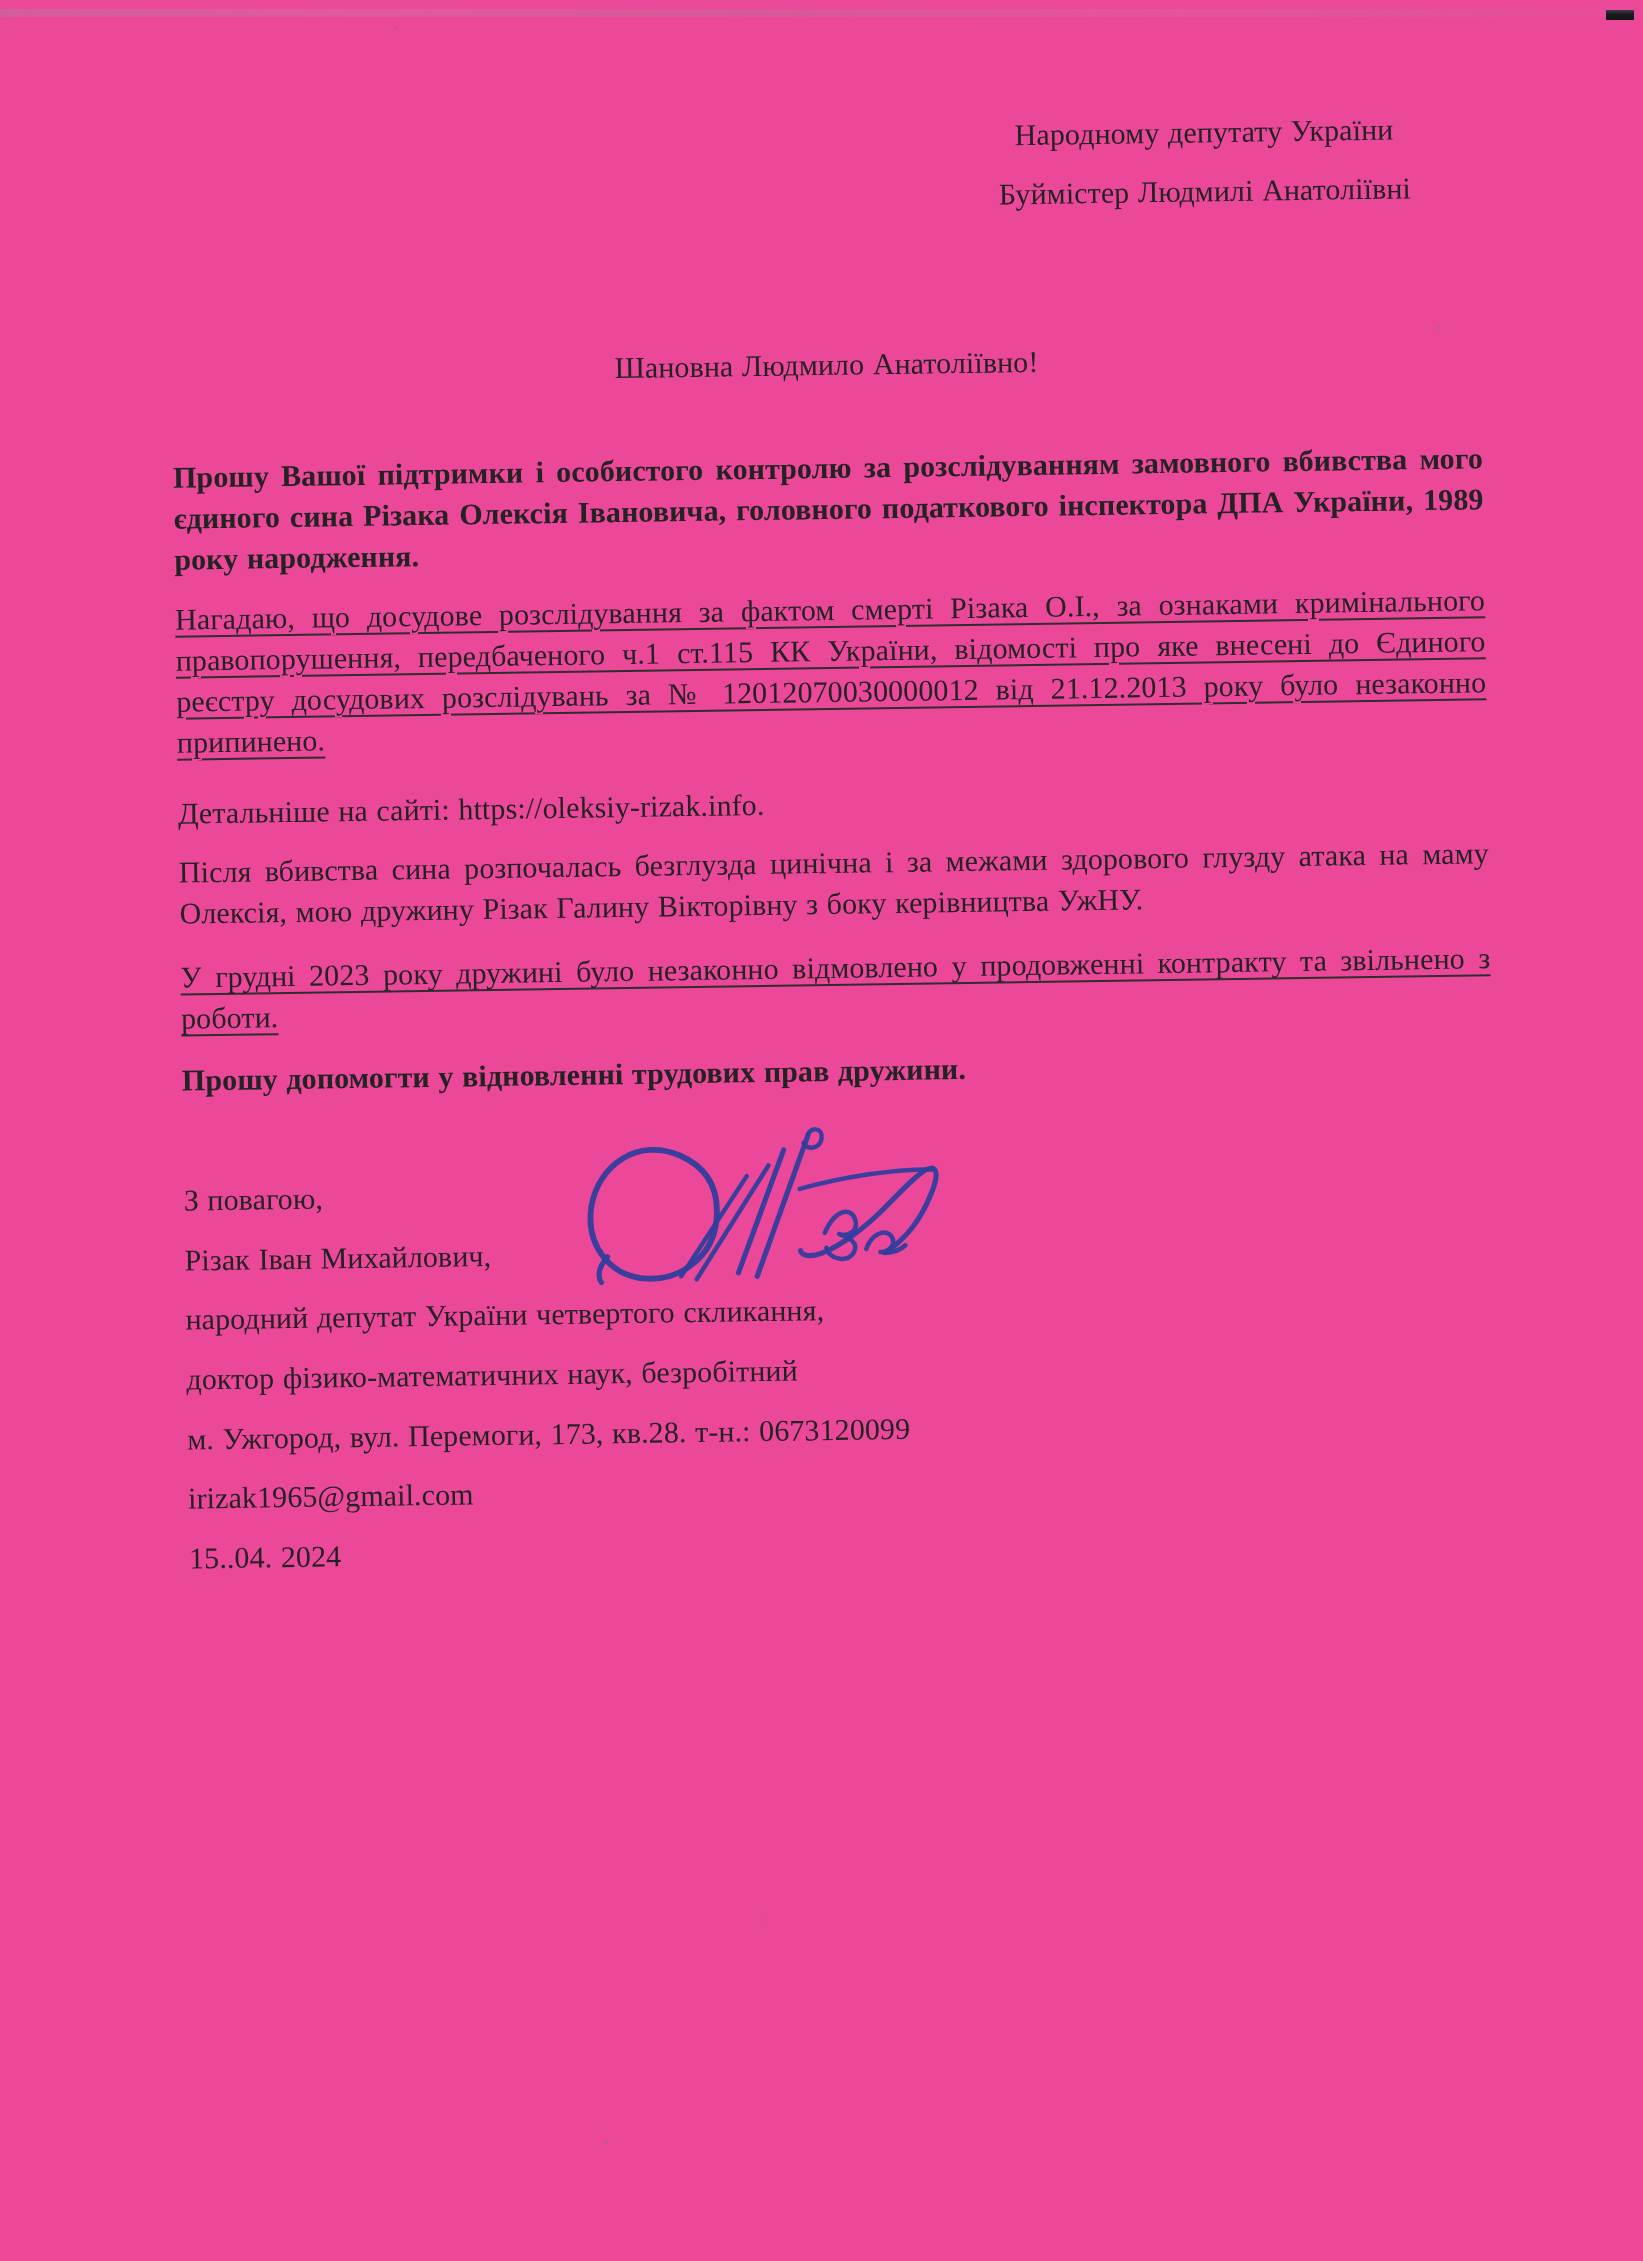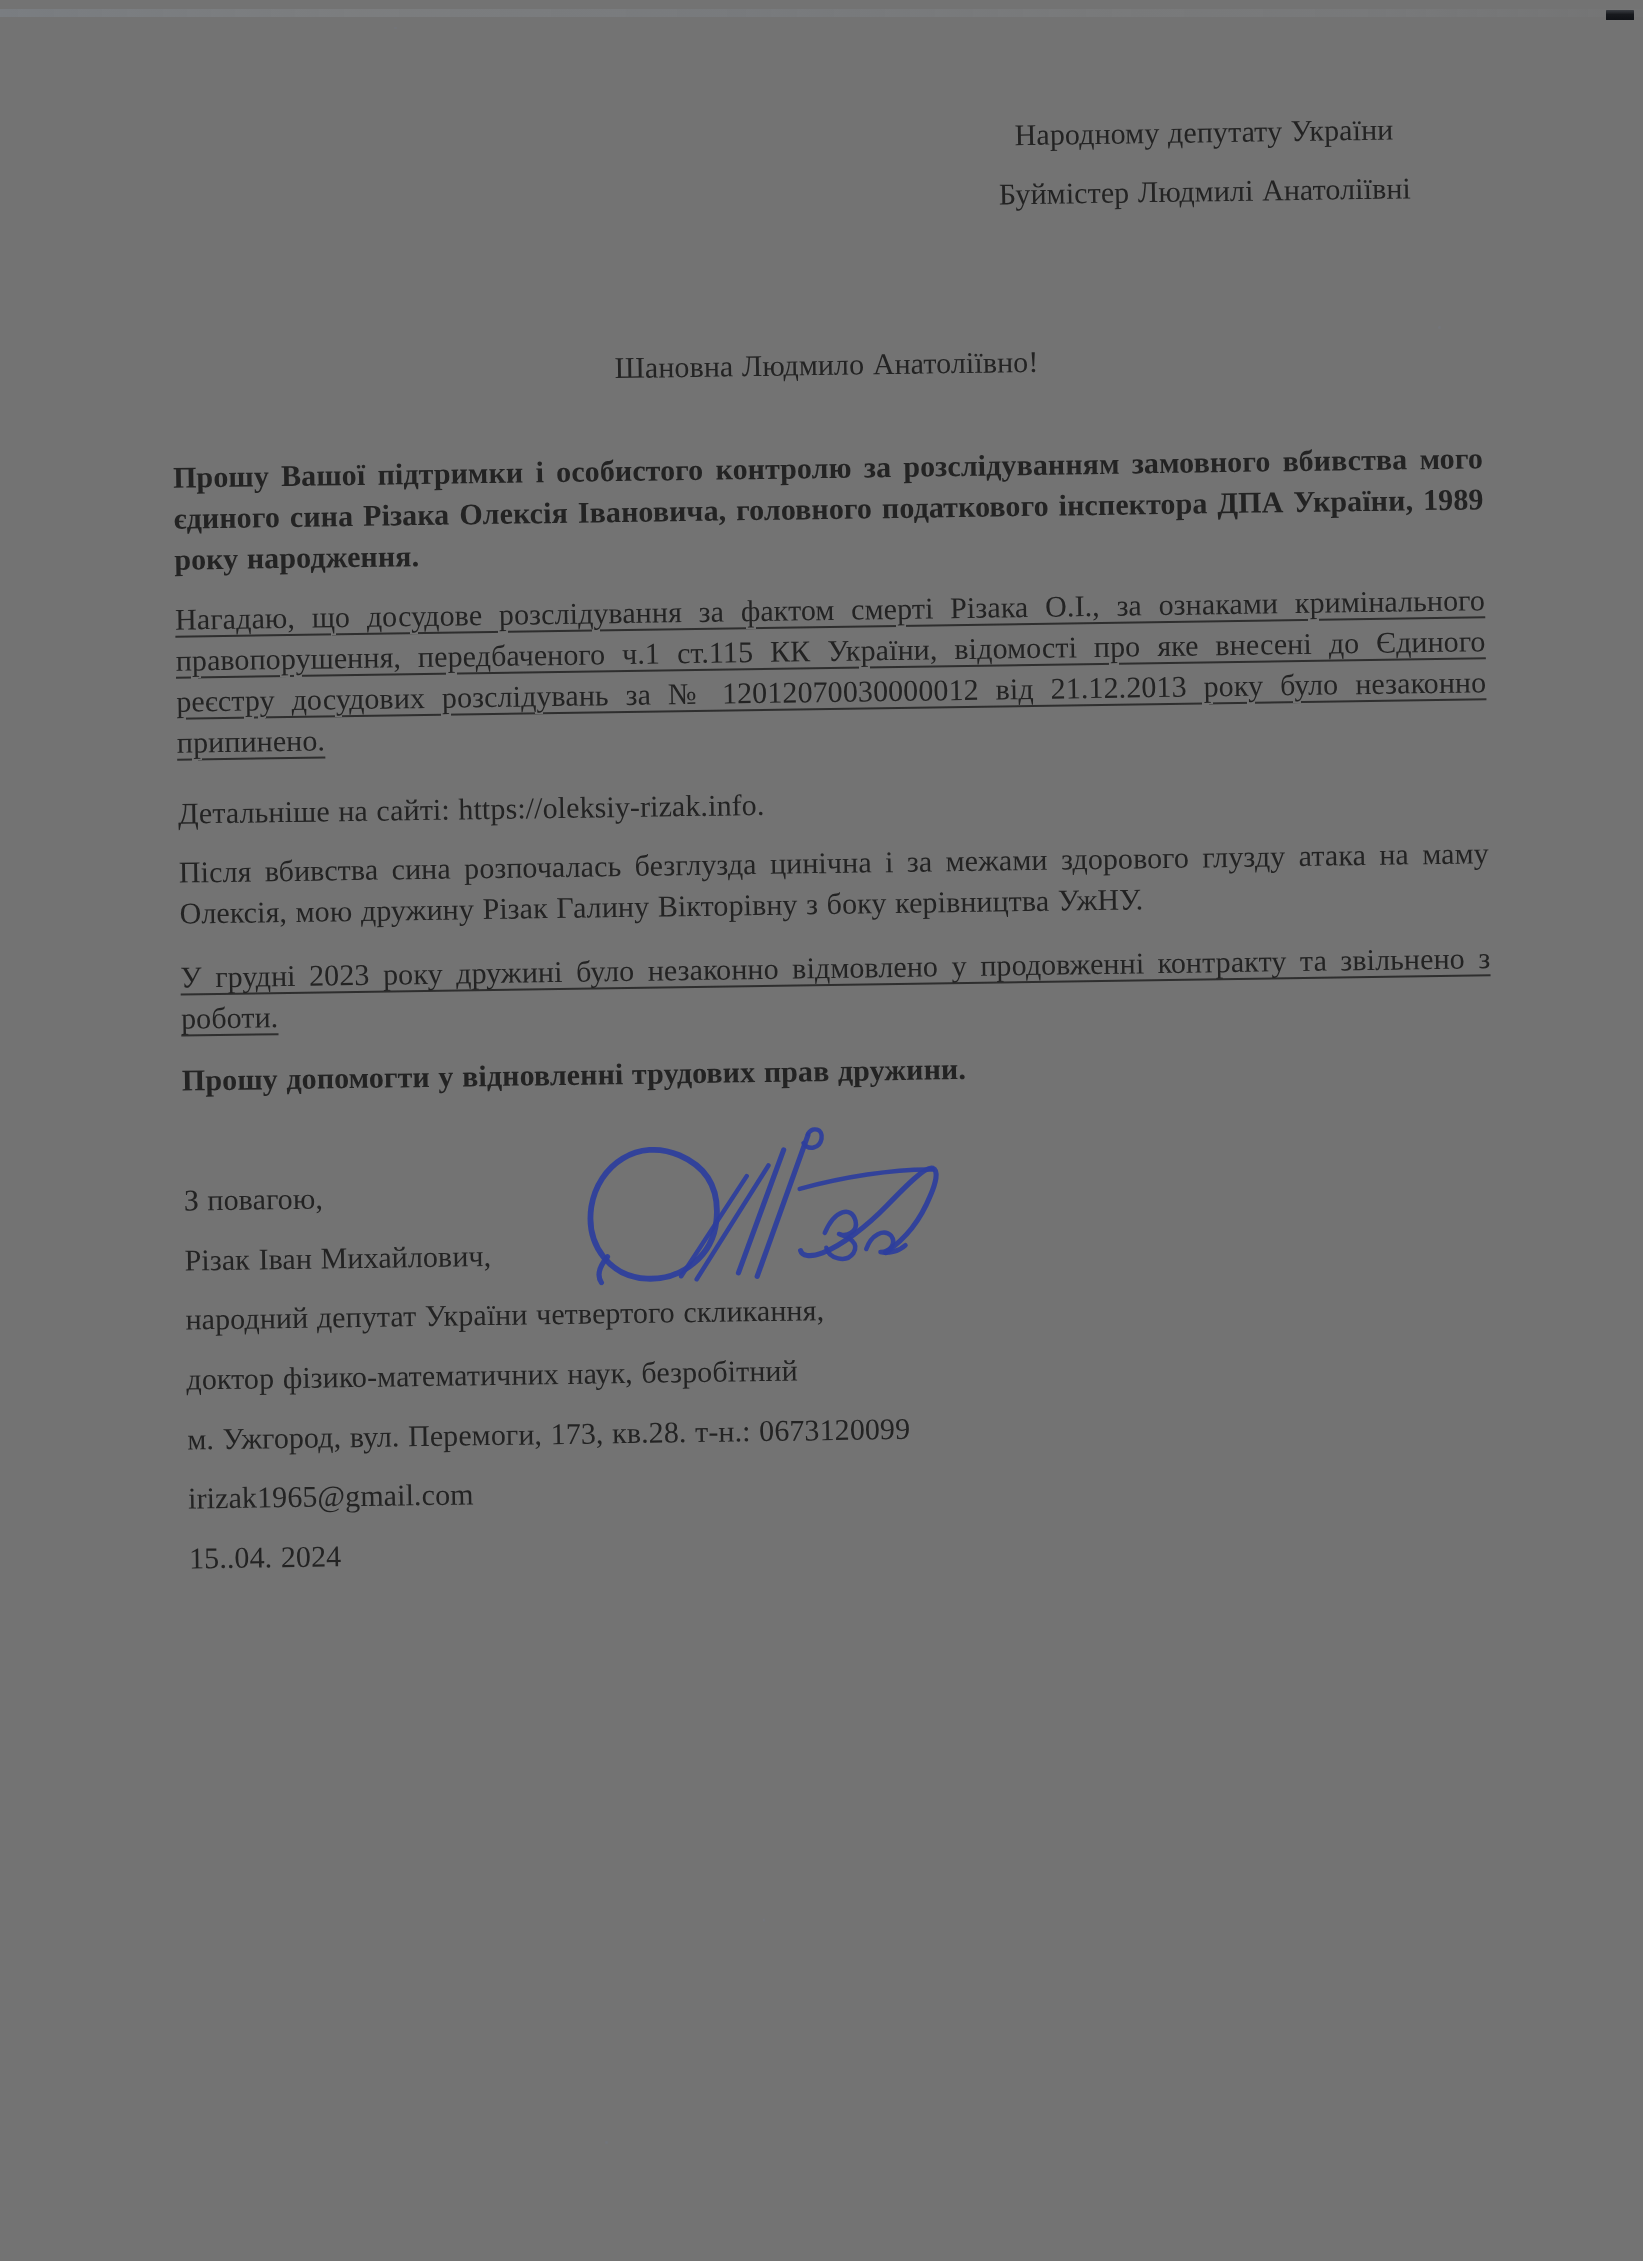--- a/index.html
+++ b/index.html
@@ -7,21 +7,21 @@
     padding: 0;
     width: 1644px;
     height: 2261px;
     overflow: hidden;
     background: #f4f4f4;
   }
   .page {
     position: relative;
     width: 1644px;
     height: 2261px;
-    background: #737373;
+    background: #ec4899;
     font-family: "Liberation Serif", "DejaVu Serif", serif;
     color: #232323;
   }
   
   .top-streak {
     position: absolute;
     top: 9px; left: 0;
     width: 1644px; height: 8.4px;
     background: linear-gradient(90deg,
       rgba(140,152,166,.28) 0%,

